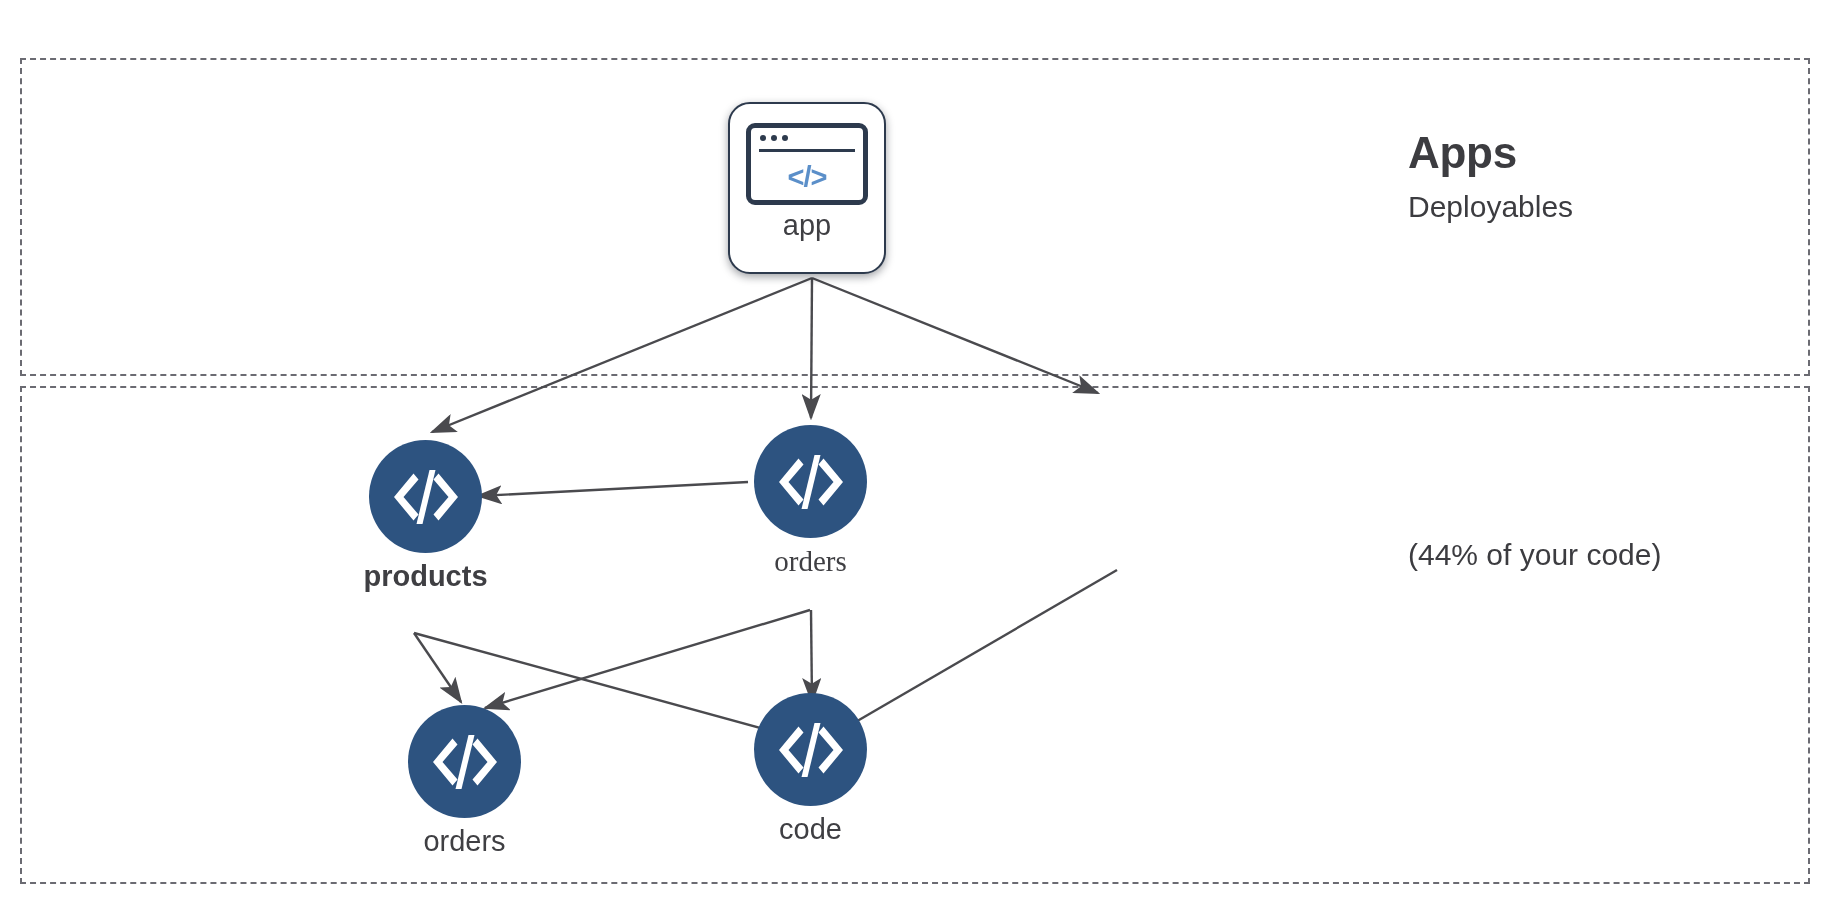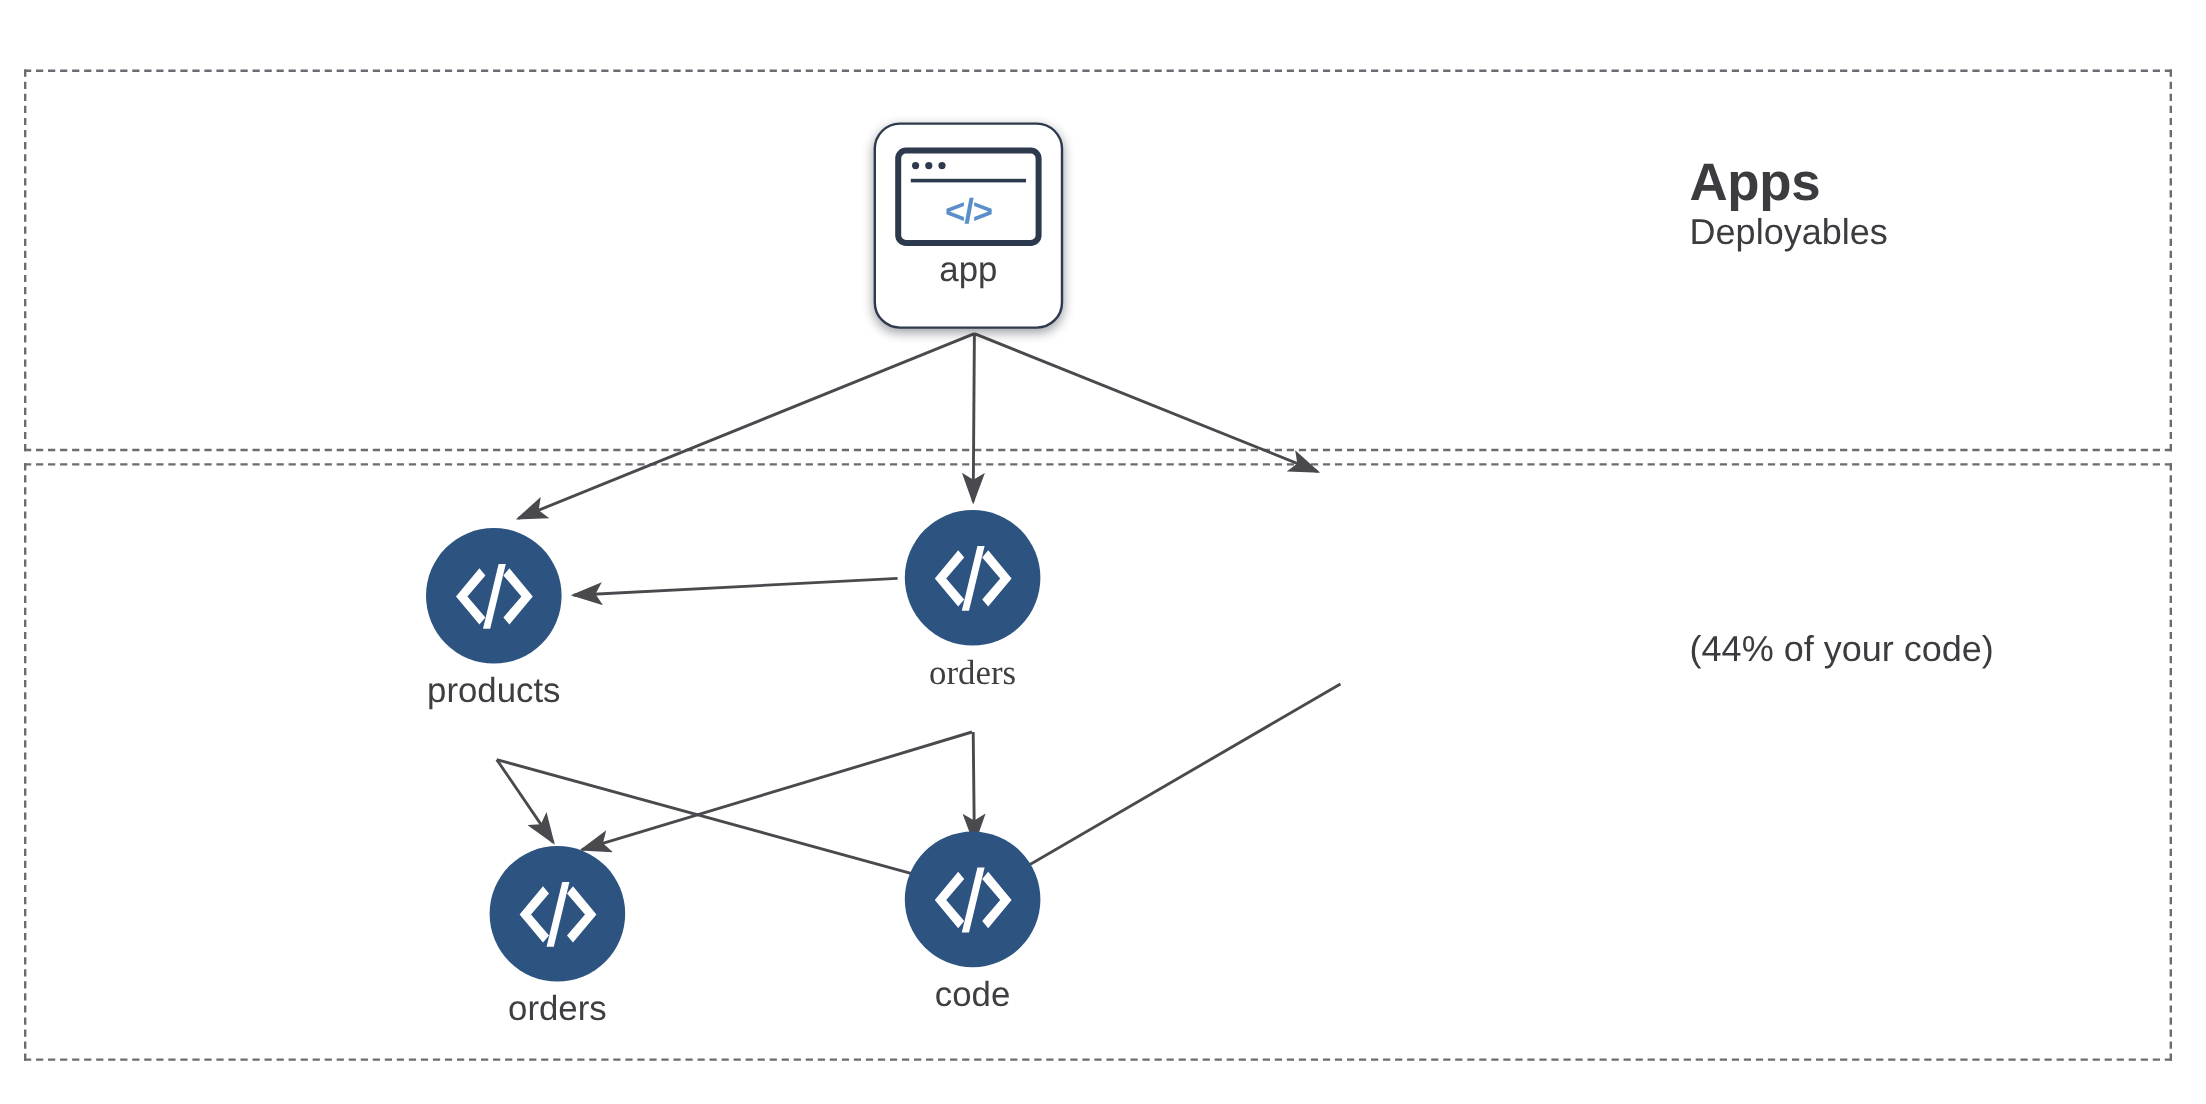--- a/index.html
+++ b/index.html
@@ -41,21 +41,21 @@
     font-weight: 700;
     letter-spacing: -0.3px;
     display: block;
     white-space: nowrap;
   }
   .zone-legend .zl-sub {
     font-size: 30px;
     font-weight: 400;
     display: block;
     white-space: nowrap;
-    margin-top: 0;
+    margin-top: 13px;
   }
   #legend-apps { left: 1408px; top: 128px; }
   #legend-libs { left: 1408px; top: 525px; }
 
   
   #edges {
     position: absolute;
     left: 0; top: 0;
     width: 1838px; height: 920px;
     pointer-events: none;
@@ -149,21 +149,21 @@
   .lib-circle svg { display: block; }
   .lib-label {
     margin-top: 7px;
     font-size: 29px;
     color: #3f3f43;
     white-space: nowrap;
     line-height: 1.15;
   }
 
   
-  #node-products { left: 355px;  top: 440px; }
+  #node-products { left: 369px;  top: 440px; font-weight: bold; }
   #node-orders   { left: 754px;  top: 425px; font-family: Liberation Serif, serif; }
   #node-checkout { left: 1054px; top: 400px; }
   #node-shared   { left: 408px;  top: 705px; }
   #node-core     { left: 754px;  top: 693px; }
 </style>
 </head>
 <body>
 
 <div id="stage">
 

